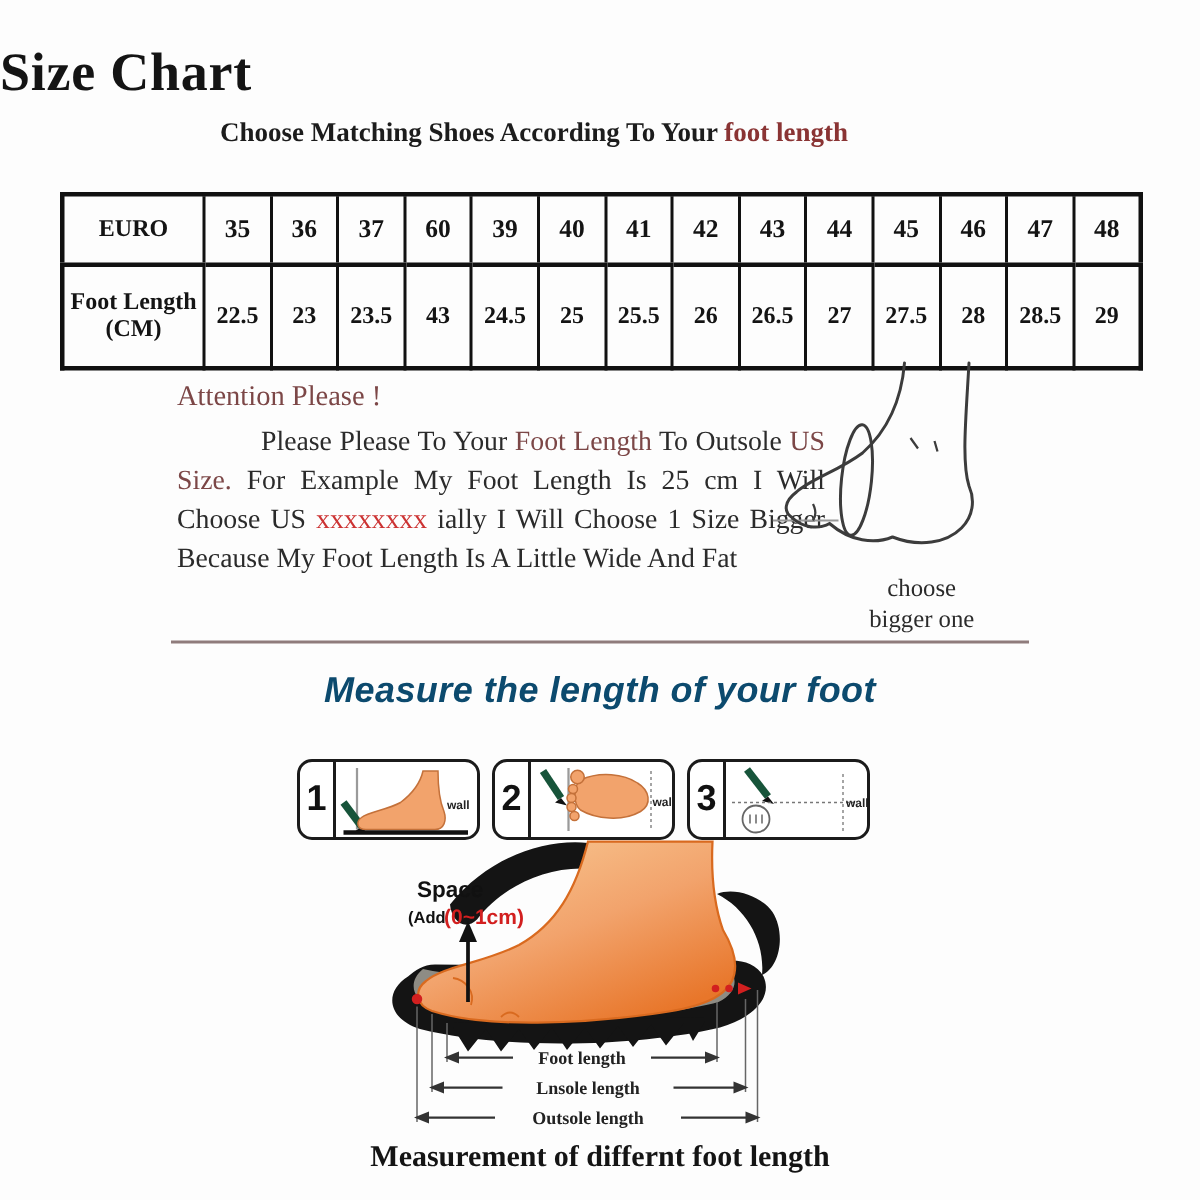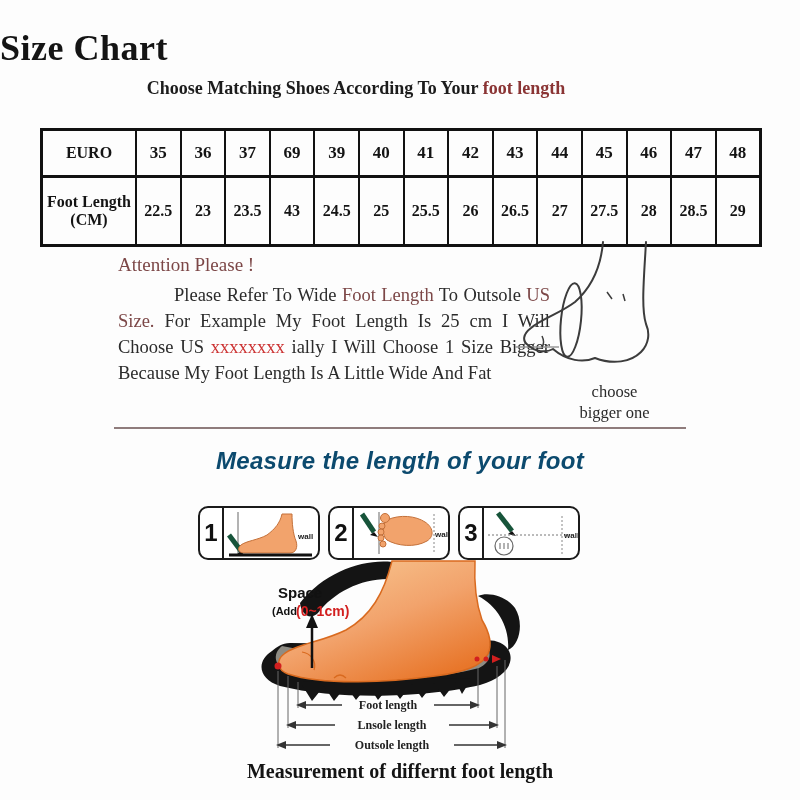--- a/index.html
+++ b/index.html
@@ -66,21 +66,21 @@
   <div id="subtitle" class="abs"><span>Choose Matching Shoes According To Your </span><span class="hl">foot length</span></div>
 
   <div id="size-table" class="abs">
     <table>
       <tbody>
           <tr class="r1">
         <td class="hcell">EURO</td>
         <td>35</td>
         <td>36</td>
         <td>37</td>
-        <td>69</td>
+        <td>60</td>
         <td>39</td>
         <td>40</td>
         <td>41</td>
         <td>42</td>
         <td>43</td>
         <td>44</td>
         <td>45</td>
         <td>46</td>
         <td>47</td>
         <td>48</td>
@@ -101,21 +101,21 @@
         <td>28</td>
         <td>28.5</td>
         <td>29</td>
       </tr>
     </tbody>
       </table>
   </div>
 
   <div id="attention" class="abs">
     <div id="attention-heading">Attention Please !</div>
-    <div id="attention-text"><span>Please Refer To Wide </span><span class="maroon">Foot Length</span><span> To Outsole </span><span class="maroon">US Size.</span><span> For Example My Foot Length Is 25 cm I Will Choose US </span><span class="redx">xxxxxxxx</span><span> ially I Will Choose 1 Size Bigger Because My Foot Length Is A Little Wide And Fat</span></div>
+    <div id="attention-text"><span>Please Please To Your </span><span class="maroon">Foot Length</span><span> To Outsole </span><span class="maroon">US Size.</span><span> For Example My Foot Length Is 25 cm I Will Choose US </span><span class="redx">xxxxxxxx</span><span> ially I Will Choose 1 Size Bigger Because My Foot Length Is A Little Wide And Fat</span></div>
   </div>
 
   <svg id="foot-sketch" class="abs" width="150" height="140" viewBox="0 0 150 140">
     <line x1="0" y1="107" x2="44" y2="107" stroke="#999" stroke-width="1.4"></line>
     <path d="M 88,2 C 86,26 78,46 60,62 C 44,74 26,79 16,88 C 8,94 7,101 13,105
              C 20,112 31,113 38,109 C 52,121 68,123 80,118 C 98,125 116,122 126,112
              C 134,104 135,93 131,84 C 126,68 129,38 131,2" fill="none" stroke="#3c3c3c" stroke-width="2" stroke-linecap="round"></path>
     <path d="M 27,96 C 29,100 29,104 27,107" fill="none" stroke="#3c3c3c" stroke-width="1.5"></path>
     <path d="M 92,52 l 5,7 M 108,54 l 2,7" fill="none" stroke="#3c3c3c" stroke-width="1.5"></path>
     <ellipse cx="56" cy="80" rx="10" ry="37" transform="rotate(6 56 80)" fill="none" stroke="#3c3c3c" stroke-width="2"></ellipse>

